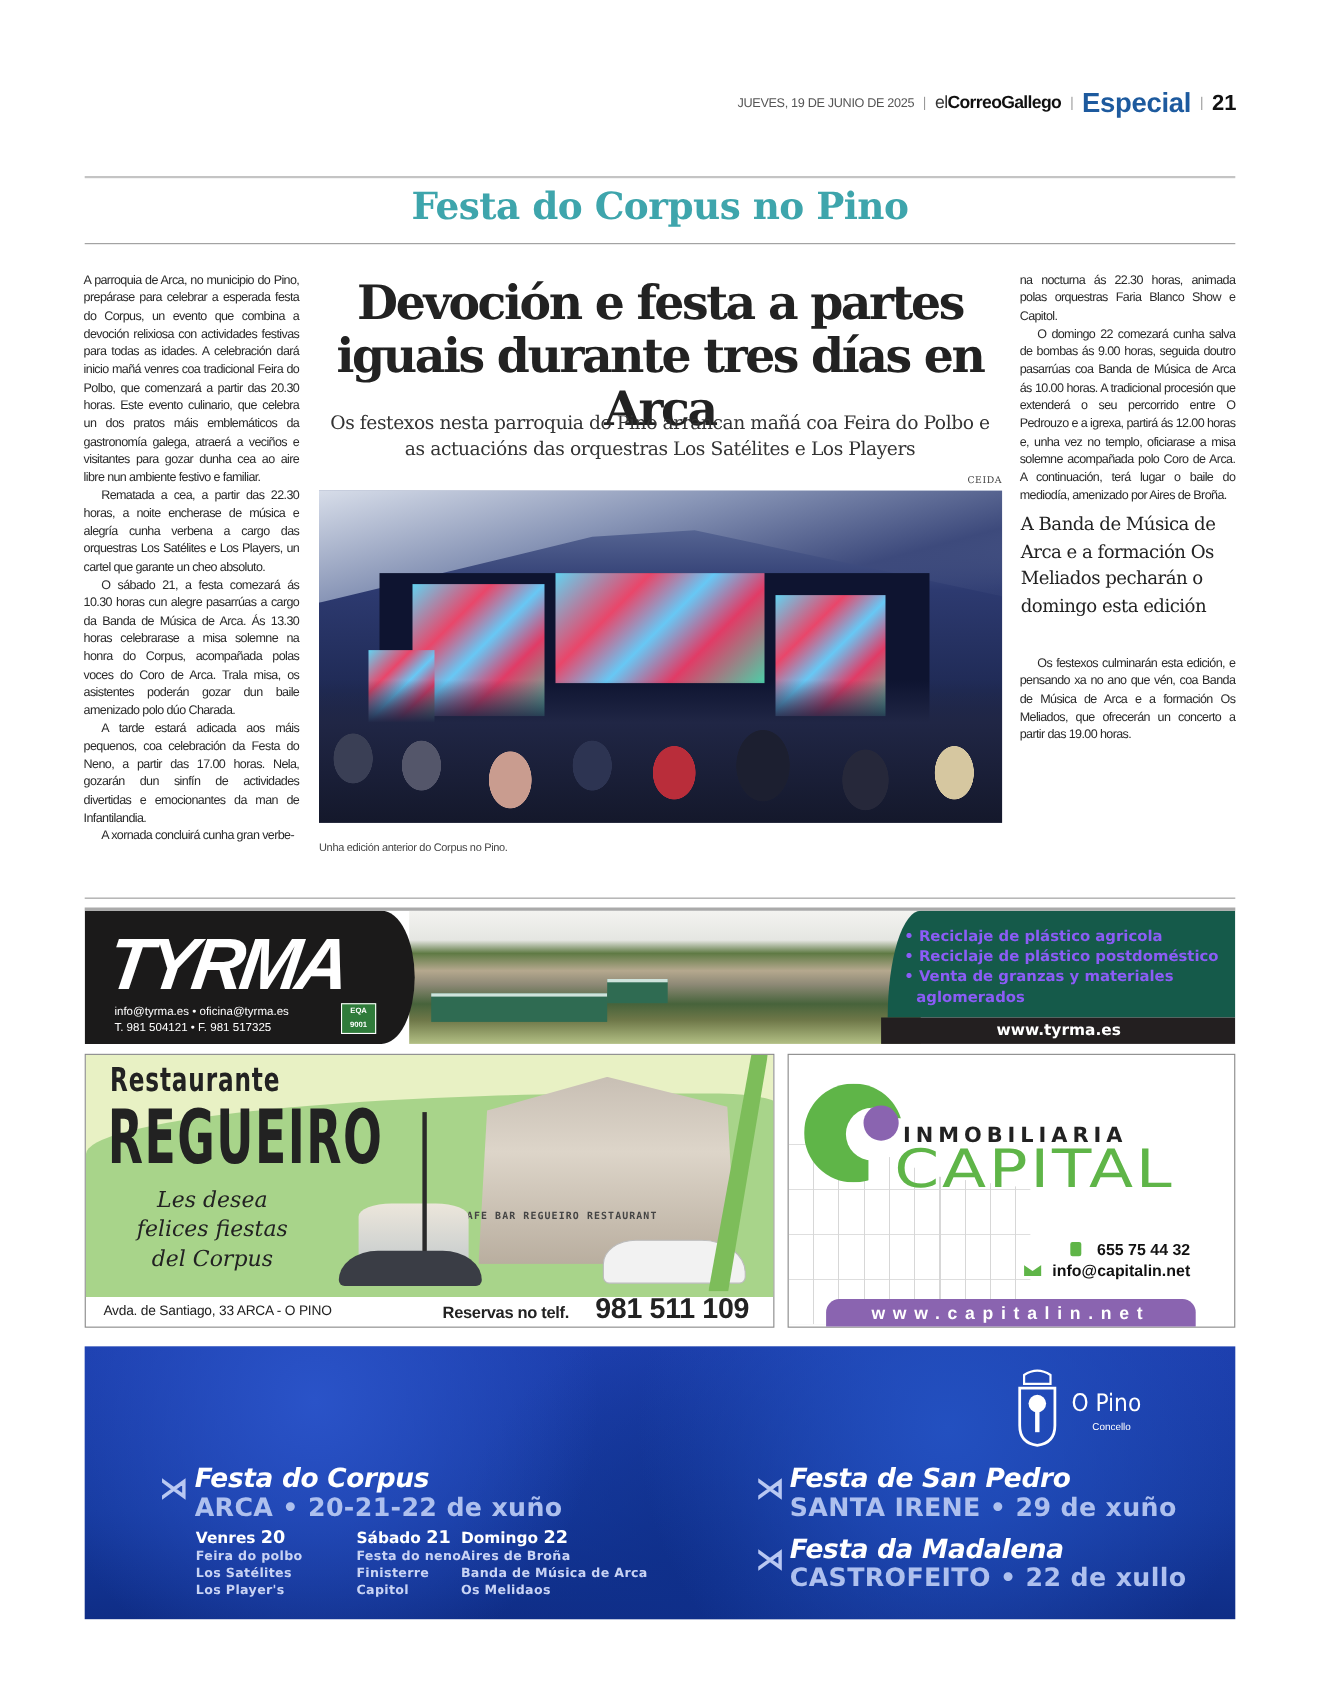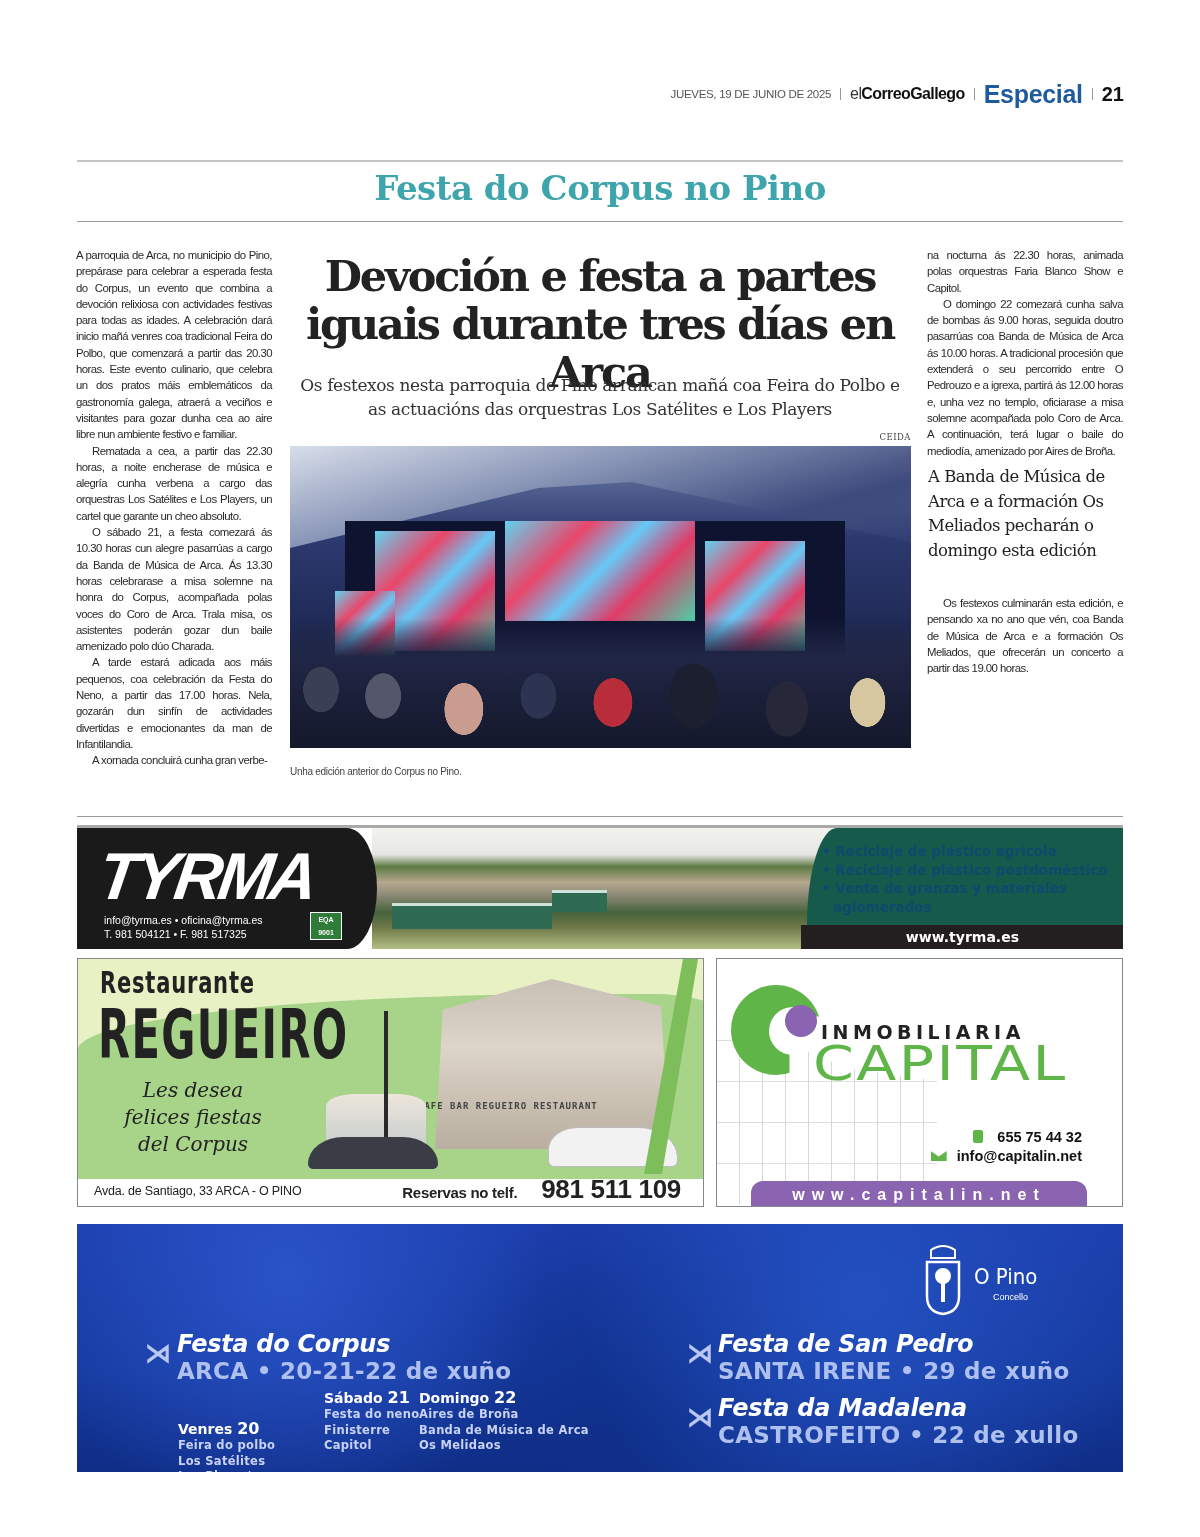--- a/index.html
+++ b/index.html
@@ -55,21 +55,21 @@
 
   
   .tyrma { position: absolute; left: 77px; top: 825px; width: 1046px; height: 124px; background: #fff; border-top: 3px solid #aaa; overflow: hidden; }
   .tyrma .blk { position: absolute; left: 0; top: 0; width: 300px; height: 121px; background: #1b1a1a; border-radius: 0 60px 60px 0 / 0 120px 120px 0; }
   .tyrma .logo { position: absolute; left: 22px; top: 10px; font-family: "Liberation Sans", sans-serif; font-size: 66px; font-weight: bold; font-style: italic; color: #fff; letter-spacing: -4px; transform: skewX(-8deg); }
   .tyrma .contact { position: absolute; left: 27px; top: 85px; font-size: 10.5px; line-height: 14px; color: #fff; }
   .tyrma .eqa { position: absolute; left: 233px; top: 84px; width: 32px; height: 28px; background: #2f7b3a; border: 1px solid #fff; color: #fff; font-size: 7px; font-weight: bold; text-align: center; line-height: 13px; }
   .tyrma .landscape { position: absolute; left: 295px; top: 0; width: 465px; height: 121px; background: linear-gradient(180deg, #f3f3f0 0%, #e5e6e2 22%, #5f7a44 32%, #b5a88e 45%, #8f8a77 55%, #47633b 70%, #6e7748 82%, #b2bf84 100%); }
   .tyrma .building { position: absolute; background: #2f6b52; border-top: 3px solid #cfe3dc; }
   .tyrma .green { position: absolute; left: 730px; top: 0; width: 316px; height: 97px; background: #155a4a; border-radius: 30px 0 0 0 / 97px 0 0 0; }
-  .tyrma .bullets { position: absolute; left: 745px; top: 14px; font-family: "DejaVu Sans", sans-serif; font-weight: bold; font-size: 13.5px; line-height: 18.5px; color: #0c4a6e; list-style: none; }
+  .tyrma .bullets { position: absolute; left: 745px; top: 14px; font-family: "DejaVu Sans", sans-serif; font-weight: bold; font-size: 13.5px; line-height: 18.5px; color: #8b5cf6; list-style: none; }
   .tyrma .bullets li::before { content: "• "; }
   .tyrma .bullets li.cont { padding-left: 11px; }
   .tyrma .bullets li.cont::before { content: ""; }
   .tyrma .url { position: absolute; left: 724px; top: 97px; width: 322px; height: 24px; background: #231f20; color: #fff; font-family: "DejaVu Sans", sans-serif; font-weight: bold; font-size: 14px; line-height: 24px; text-align: right; padding-right: 104px; }
 
   
   .regueiro { position: absolute; left: 77px; top: 958px; width: 627px; height: 249px; border: 1px solid #888; background: #fff; overflow: hidden; }
   .regueiro .bg1 { position: absolute; left: 0; top: 0; width: 100%; height: 215px; background: #e8f1c4; }
   .regueiro .bg2 { position: absolute; left: 0; top: 35px; width: 640px; height: 185px; background: #a8d48a; border-radius: 80% 10% 0 0 / 30% 10% 0 0; }
   .regueiro .rest { position: absolute; left: 22px; top: 6px; font-family: "DejaVu Sans Condensed", "DejaVu Sans", sans-serif; font-weight: bold; font-size: 30px; color: #222; transform: scaleX(0.78); transform-origin: left; letter-spacing: 1px; }
@@ -231,21 +231,21 @@
     <circle cx="20" cy="32" r="8" fill="#fff"></circle>
     <rect x="18" y="38" width="4" height="20" fill="#fff"></rect>
   </svg>
   <div class="opino">O Pino</div>
   <div class="concello">Concello</div>
 
   <div class="ev-icon" style="left:68px;top:114px;">⋊</div>
   <div class="ev-title" style="left:100px;top:106px;">Festa do Corpus</div>
   <div class="ev-sub" style="left:100px;top:134px;">ARCA • 20-21-22 de xuño</div>
 
-  <div class="day" style="left:101px;top:164px;margin-top:31px;">
+  <div class="day" style="left:101px;top:164px;">
     <div class="dh"><span>Venres</span> <b>20</b></div>
     <div class="it">Feira do polbo</div>
     <div class="it">Los Satélites</div>
     <div class="it">Los Player's</div>
   </div>
   <div class="day" style="left:247px;top:164px;">
     <div class="dh"><span>Sábado</span> <b>21</b></div>
     <div class="it">Festa do neno</div>
     <div class="it">Finisterre</div>
     <div class="it">Capitol</div>

